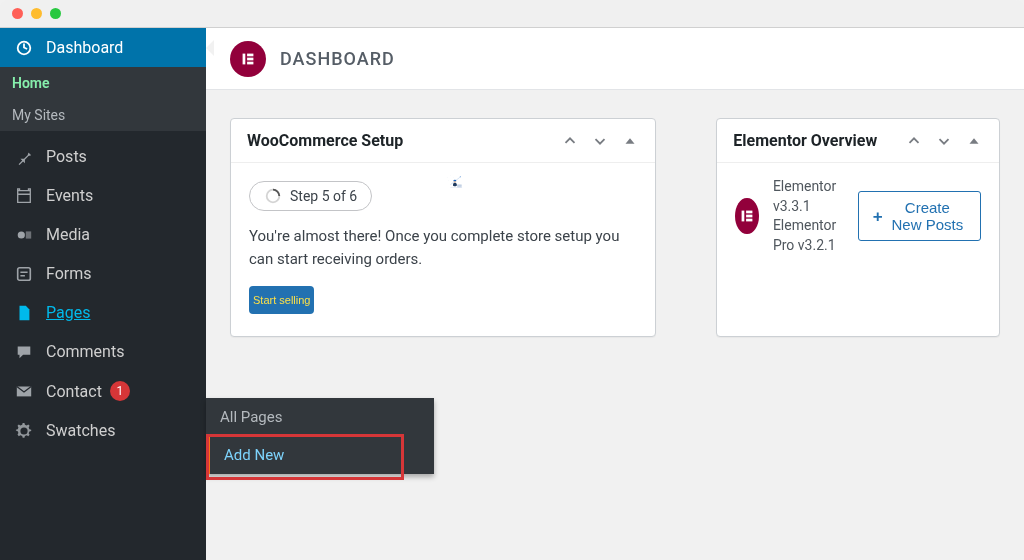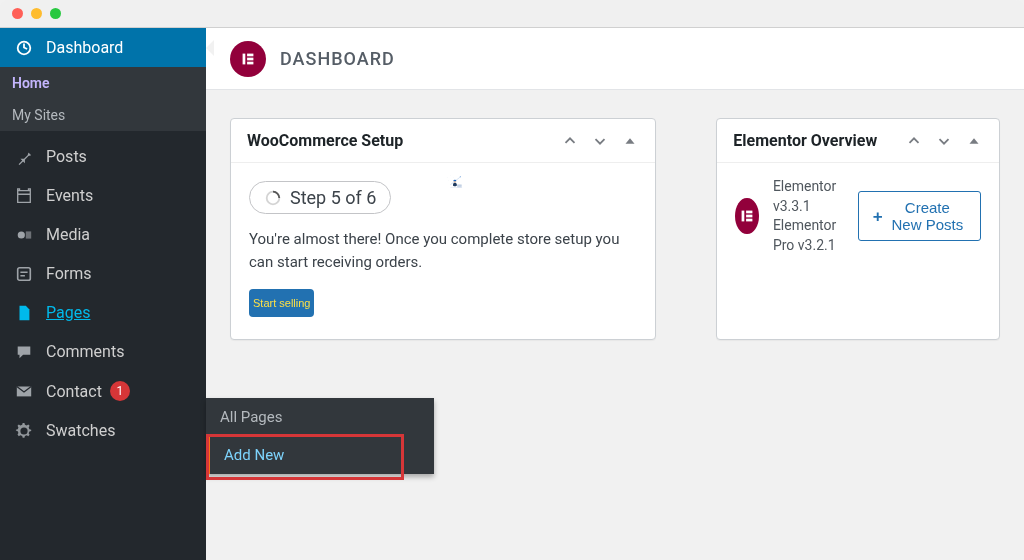--- a/index.html
+++ b/index.html
@@ -17,21 +17,21 @@
 .sidebar { width: 206px; background: #23282d; color: #eee; flex-shrink: 0; font-size: 16px; position: relative; z-index: 10; }
 .sb-item { display: flex; align-items: center; padding: 10px 12px; cursor: pointer; color: #cfcfcf; }
 .sb-item .icon { width: 24px; display: inline-flex; justify-content: center; margin-right: 10px; color: rgba(240,245,250,.6); }
 .sb-item.current { background: #0073aa; color: #fff; position: relative; }
 .sb-item.current .icon { color: #fff; }
 .sb-item.current::after { content:""; position:absolute; right:-8px; top:50%; margin-top:-8px; width:0; height:0; border:8px solid transparent; border-right-color:#f1f1f1; }
 .sb-item.open { color:#00b9eb;text-decoration:underline; }
 .sb-item.open .icon { color:#00b9eb; }
 .sb-sub { background:#32373c; }
 .sb-sub .sb-sub-item { display:block; padding:8px 12px; color:#b4b9be; font-size:14px; cursor:pointer; }
-.sb-sub .sb-sub-item.bold { color:#c4b5fd; font-weight:600; }
+.sb-sub .sb-sub-item.bold { color:#86efac; font-weight:600; }
 .badge { margin-left:8px; min-width:20px; height:20px; border-radius:10px; background:#d63638; color:#fff; font-size:12px; display:inline-flex; align-items:center; justify-content:center; padding:0 6px; }
 .sb-sep { height:6px; }
 
 .flyout { position:absolute; left:206px; top:370px; width:228px; background:#32373c; box-shadow:0 3px 5px rgba(0,0,0,.3); z-index:20; }
 .fly-item { padding:10px 14px; color:#b4b9be; font-size:15px; cursor:pointer; }
 .fly-item.highlight { color:#7dd3fc; border-left:4px solid #f97316; }
 .fly-marker { position:absolute; left:206px; top:406px; width:198px; height:46px; border:3px solid #d63638; pointer-events:none; z-index:30; }
 
 .content { flex:1; background:#f1f1f1; overflow:hidden; position:relative; }
 .page-header { height:62px; background:#fff; border-bottom:1px solid #e2e4e7; display:flex; align-items:center; padding:0 24px; gap:14px; }
@@ -40,21 +40,21 @@
 
 .panels { padding:28px 24px 24px 24px; display:flex; flex-direction:row; gap:60px; }
 
 .postbox { background:#fff; border:1px solid #ccd0d4; border-radius:4px; box-shadow:0 1px 1px rgba(0,0,0,.04); }
 .postbox-hd { display:flex; align-items:center; justify-content:space-between; padding:12px 16px; border-bottom:1px solid #eee; }
 .postbox-hd h2 { font-size:16px; font-weight:700; color:#1d2327; }
 .hd-icons { display:flex; gap:12px; color:#787c82; }
 .hd-icons span { cursor:pointer; }
 .postbox-body { padding:18px 18px 22px 18px; position:relative; }
 
-.step-pill { display:inline-flex; align-items:center; gap:8px; border:1px solid #c3c4c7; border-radius:20px; padding:5px 14px; color:#3c434a; font-size:18px; margin-bottom:14px; }
+.step-pill { display:inline-flex; align-items:center; gap:8px; border:1px solid #c3c4c7; border-radius:20px; padding:5px 14px; color:#3c434a; font-size:14px; margin-bottom:14px; }
 .spin { display:inline-block; }
 .woo-text { color:#3c434a; font-size:15px; line-height:1.5; max-width:540px; margin-bottom:16px; }
 .btn-primary { background:#2271b1; color:#fde047; border:none; border-radius:4px; padding:8px 4px; font-size:11px; cursor:pointer; }
 
 .illus { position:absolute; right:10px; top:10px; bottom:10px; width:200px; }
 
 .el-row { display:flex; align-items:center; justify-content:space-between; padding:14px 18px; }
 .el-left { display:flex; align-items:center; gap:14px; }
 .el-v { font-size:14px; color:#50575e; line-height:1.4; }
 .btn-outline { border:1px solid #2271b1; color:#2271b1; background:#fff; border-radius:3px; padding:7px 14px; font-size:15px; display:inline-flex; align-items:center; gap:6px; cursor:pointer; }

